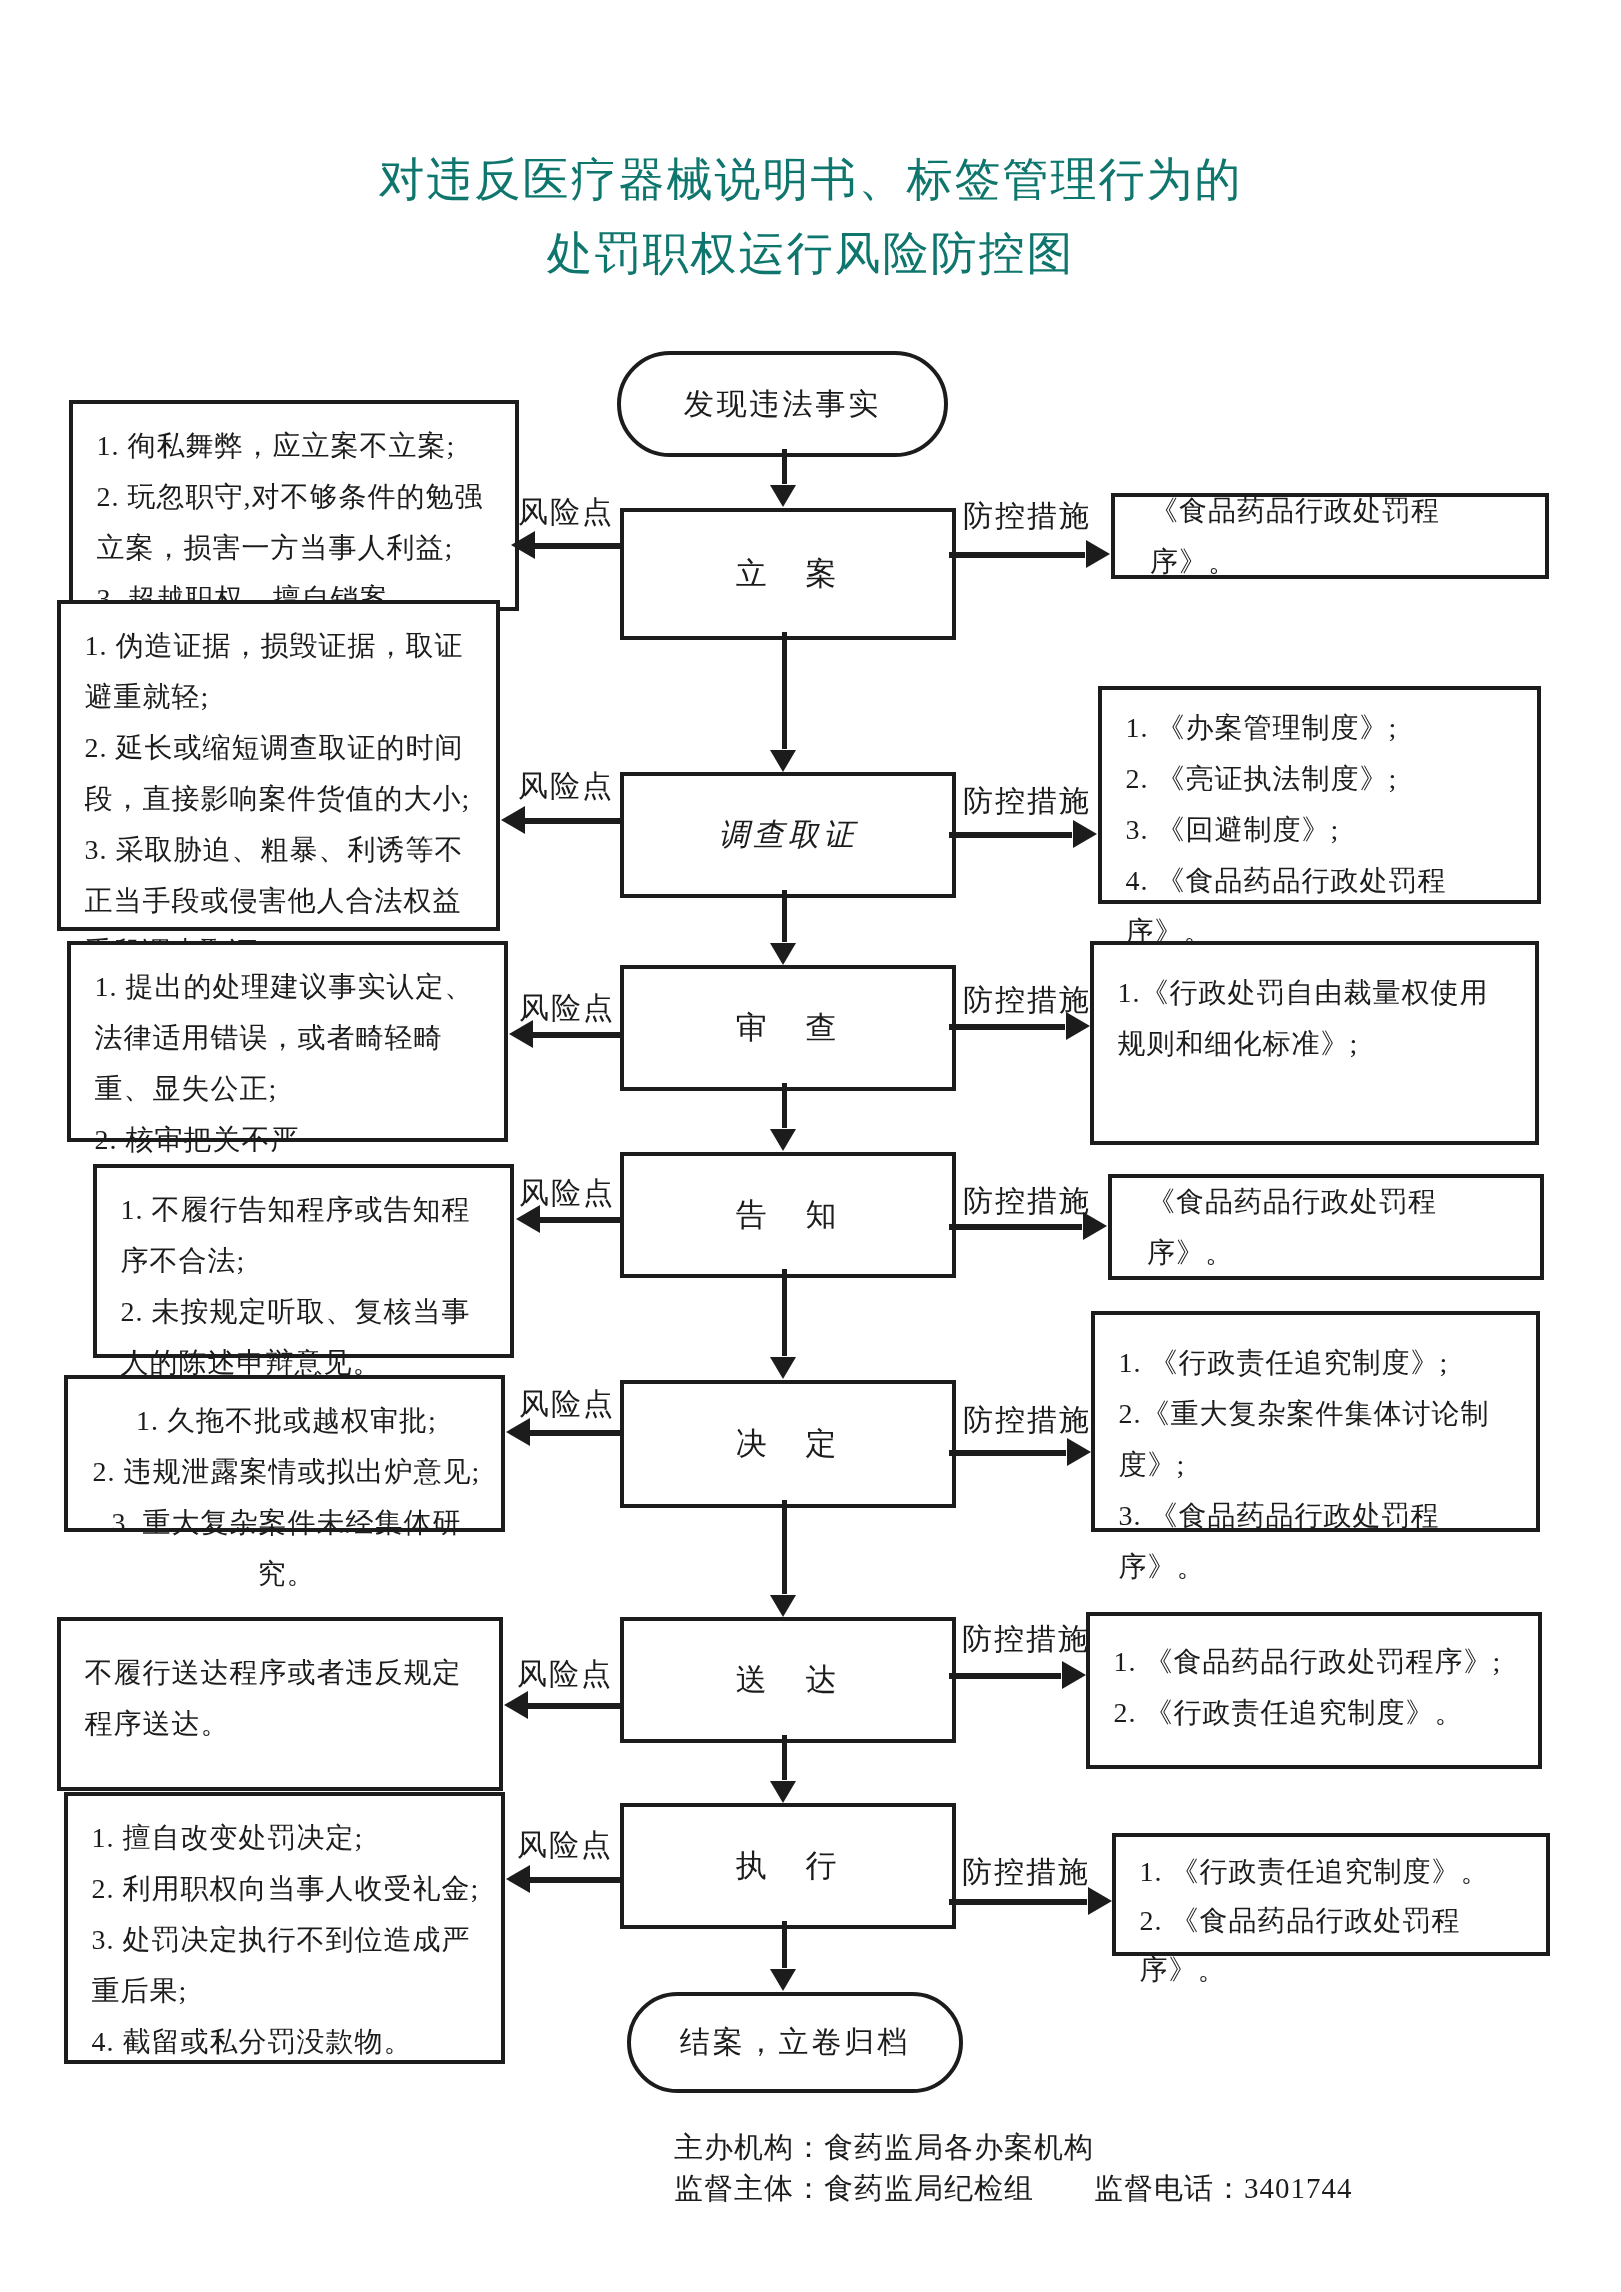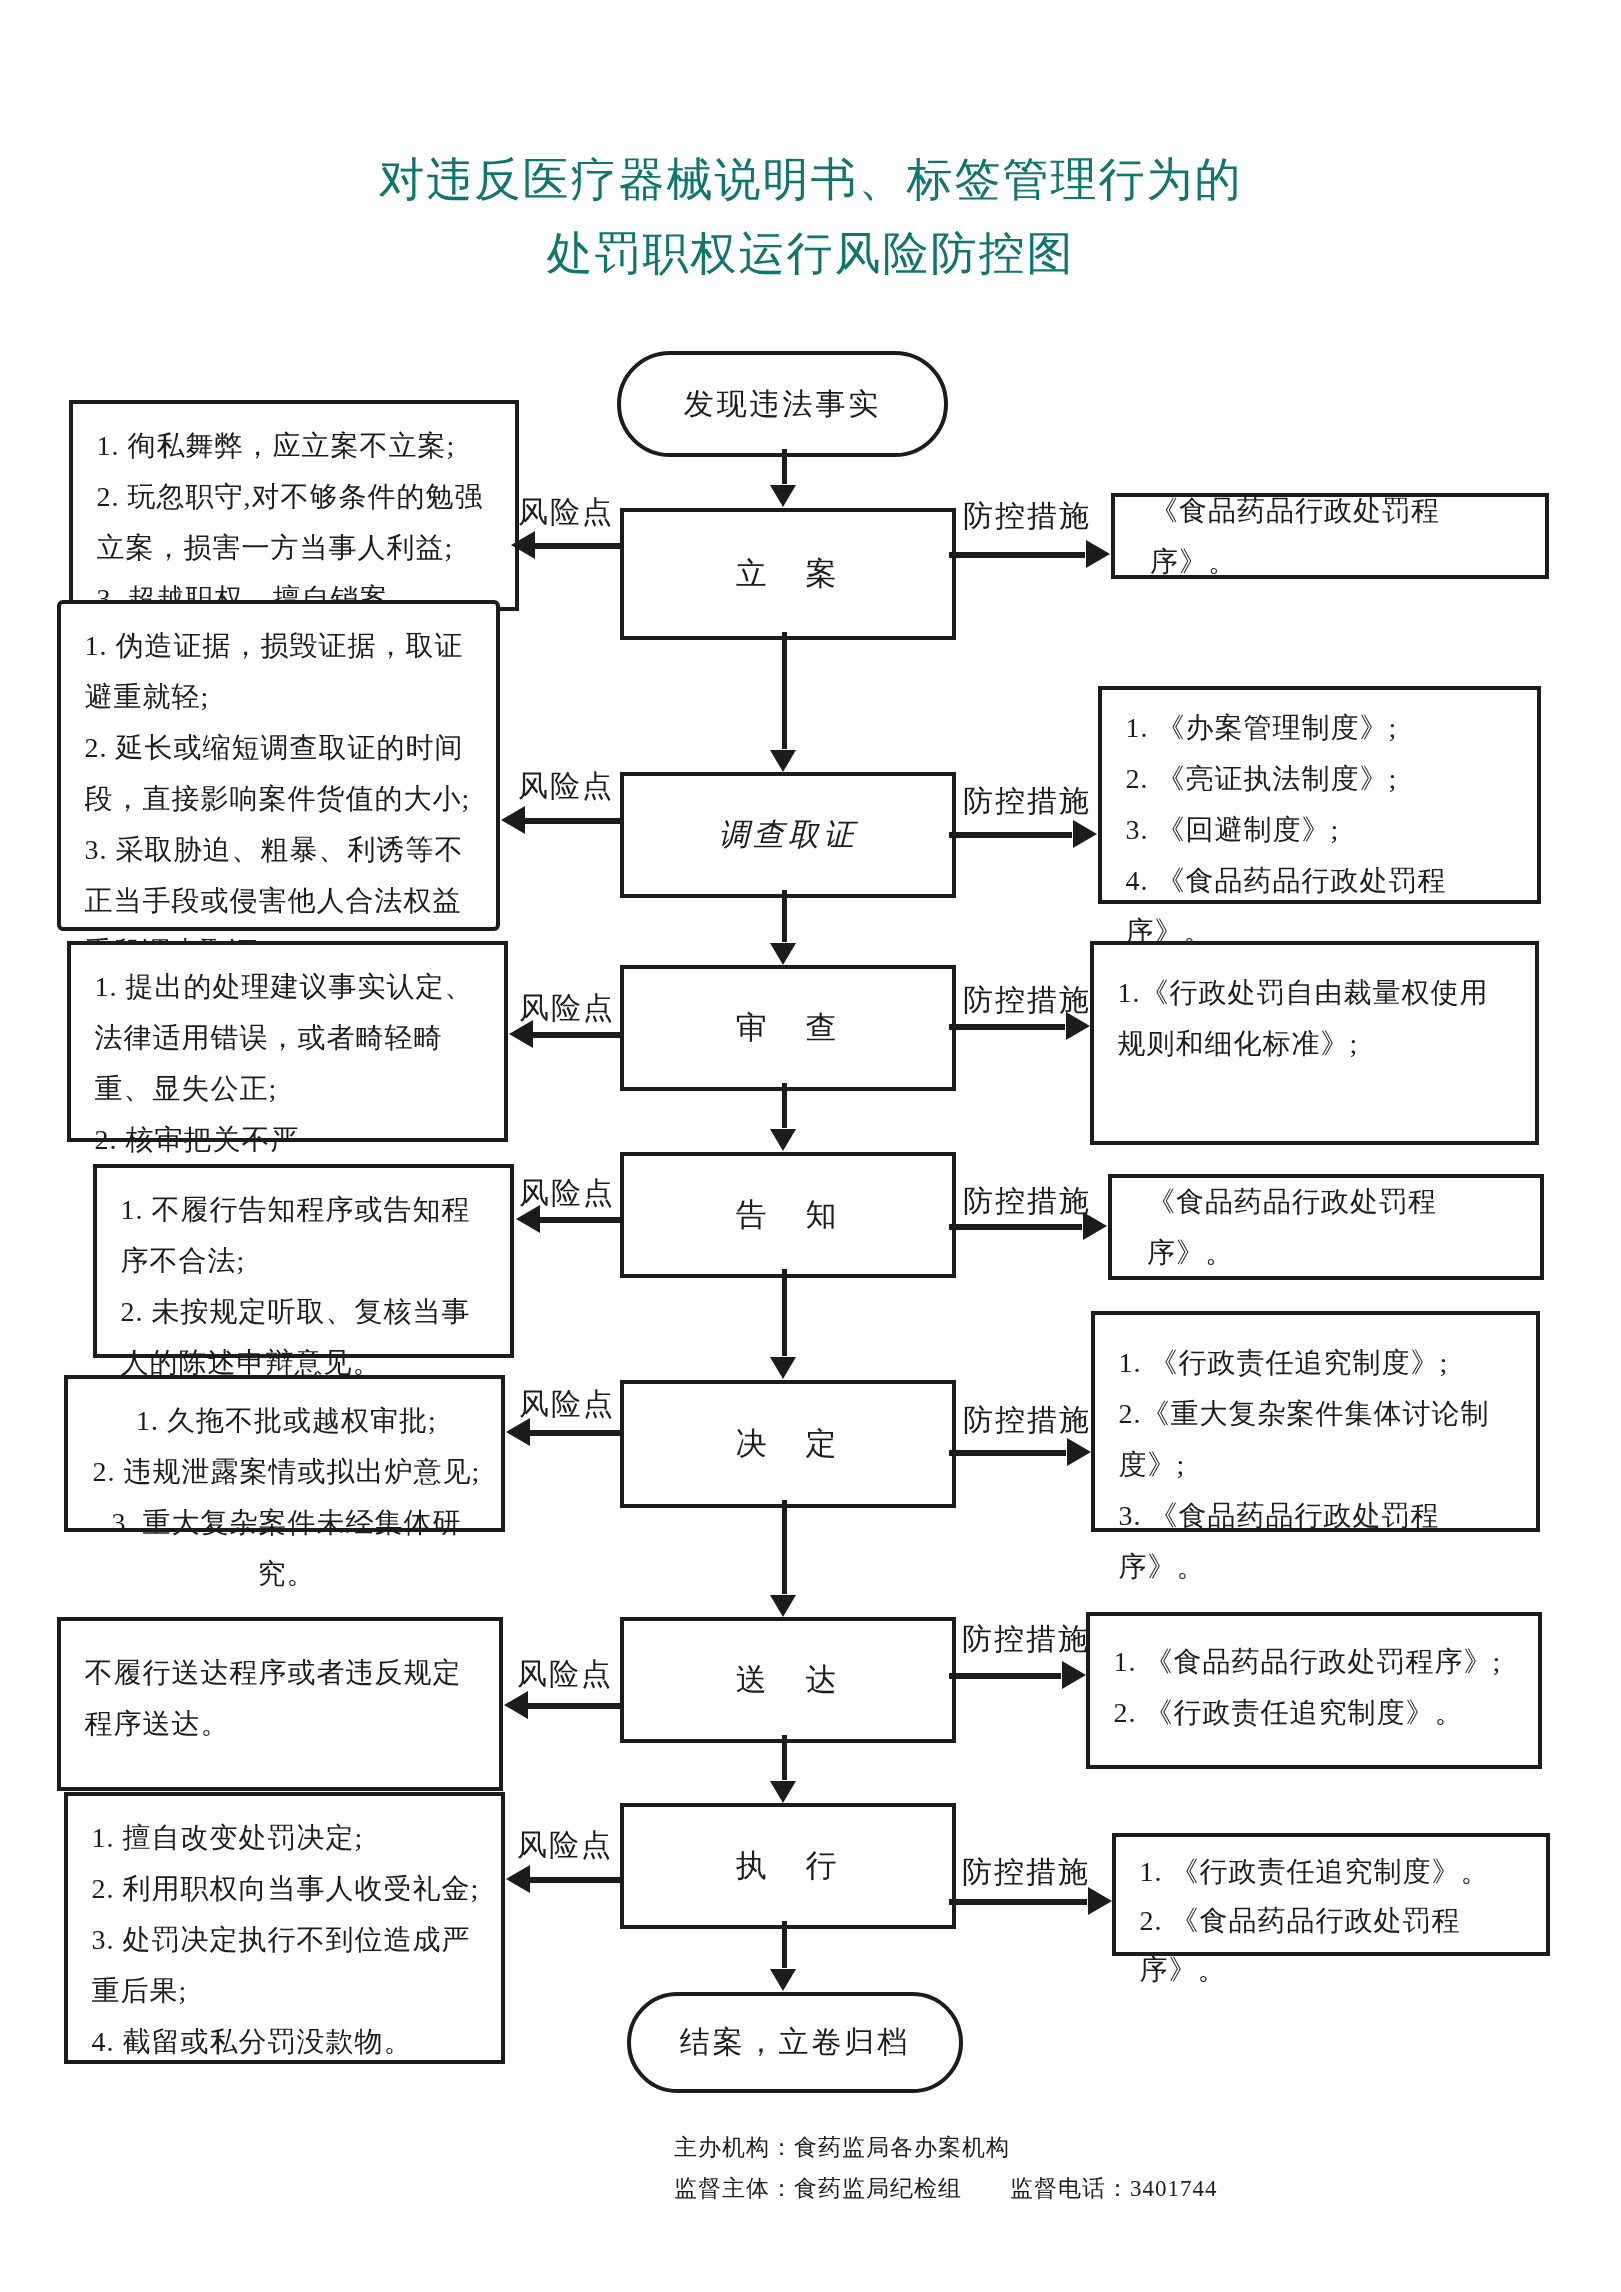--- a/index.html
+++ b/index.html
@@ -38,21 +38,21 @@
   
   .harrow{position:absolute;height:5.9px;background:#1c1c1c;}
   .harrow.left::before{
     content:'';position:absolute;left:-24.5px;top:-11.8px;
     border:14.7px solid transparent;border-left:none;border-right:24.5px solid #1c1c1c;
   }
   .harrow.right::after{
     content:'';position:absolute;right:-24.5px;top:-11.8px;
     border:14.7px solid transparent;border-right:none;border-left:24.5px solid #1c1c1c;
   }
-  .footer{position:absolute;left:674px;font-size:23px;line-height:41px;letter-spacing:1px;white-space:nowrap;}
+  .footer{position:absolute;left:674px;font-size:29px;line-height:41px;letter-spacing:1px;white-space:nowrap;}
 </style>
 </head>
 <body>
 
 <div class="page">
 
   <div class="title">
     <div>对违反医疗器械说明书、标签管理行为的</div>
     <div>处罚职权运行风险防控图</div>
   </div>
@@ -70,21 +70,21 @@
     <span>立　案</span>
   </div>
   <div class="sidebox center1" style="left:1111px;top:493px;width:438px;height:86px;padding-left:35px;">
     <div>《食品药品行政处罚程序》。</div>
   </div>
   <div class="lbl" style="left:518px;top:492px;">风险点</div>
   <div class="harrow left" style="left:535px;top:543px;width:85px;"></div>
   <div class="lbl" style="left:963px;top:496px;">防控措施</div>
   <div class="harrow right" style="left:949px;top:552px;width:136px;"></div>
 
-  <div class="sidebox" style="left:57px;top:600px;width:443px;height:331px;border-radius:6px;">
+  <div class="sidebox" style="left:57px;top:600px;width:443px;height:331px;">
     <div>1. 伪造证据，损毁证据，取证避重就轻;</div>
     <div>2. 延长或缩短调查取证的时间段，直接影响案件货值的大小;</div>
     <div>3. 采取胁迫、粗暴、利诱等不正当手段或侵害他人合法权益手段调查取证。</div>
   </div>
   <div class="proc" style="left:620px;top:772px;width:328px;height:118px;font-style:italic;">
     <span>调查取证</span>
   </div>
   <div class="sidebox" style="left:1098px;top:686px;width:443px;height:218px;padding-top:11.8px;">
     <div>1. 《办案管理制度》;</div>
     <div>2. 《亮证执法制度》;</div>

